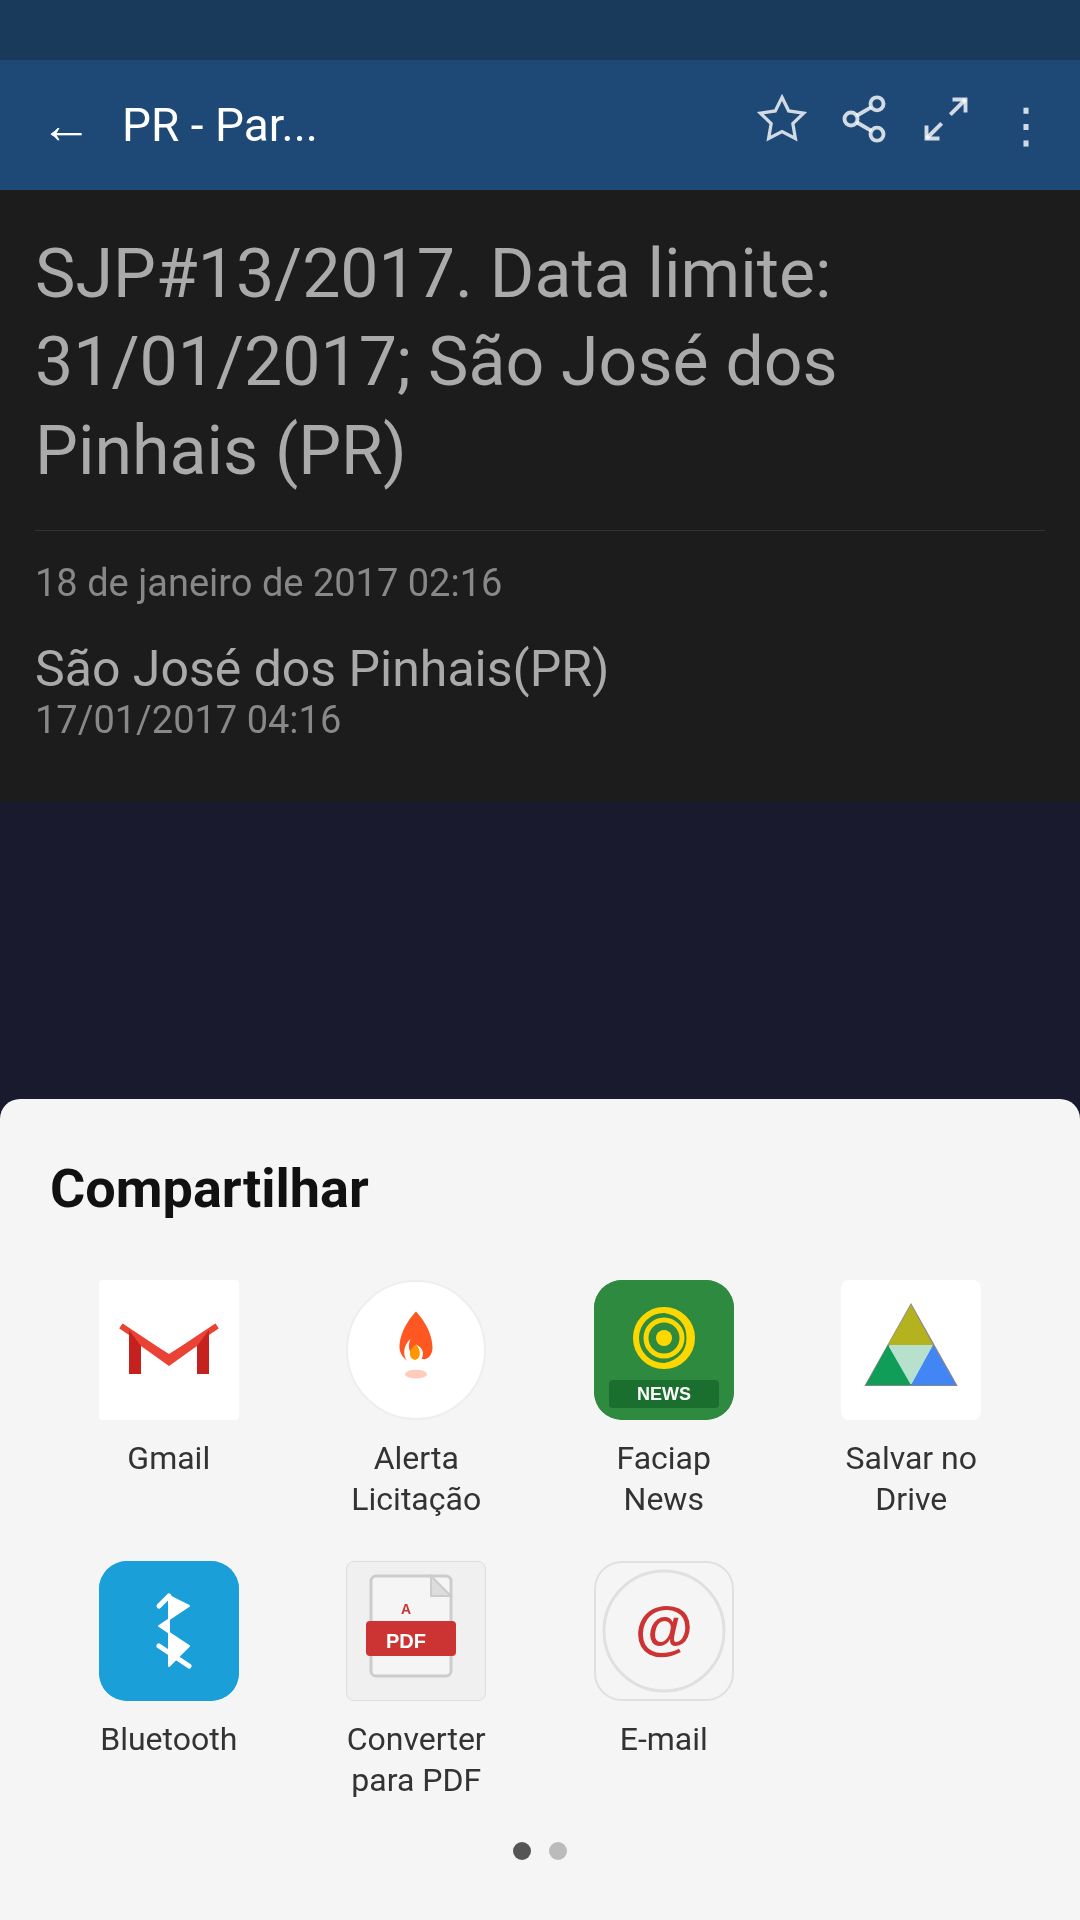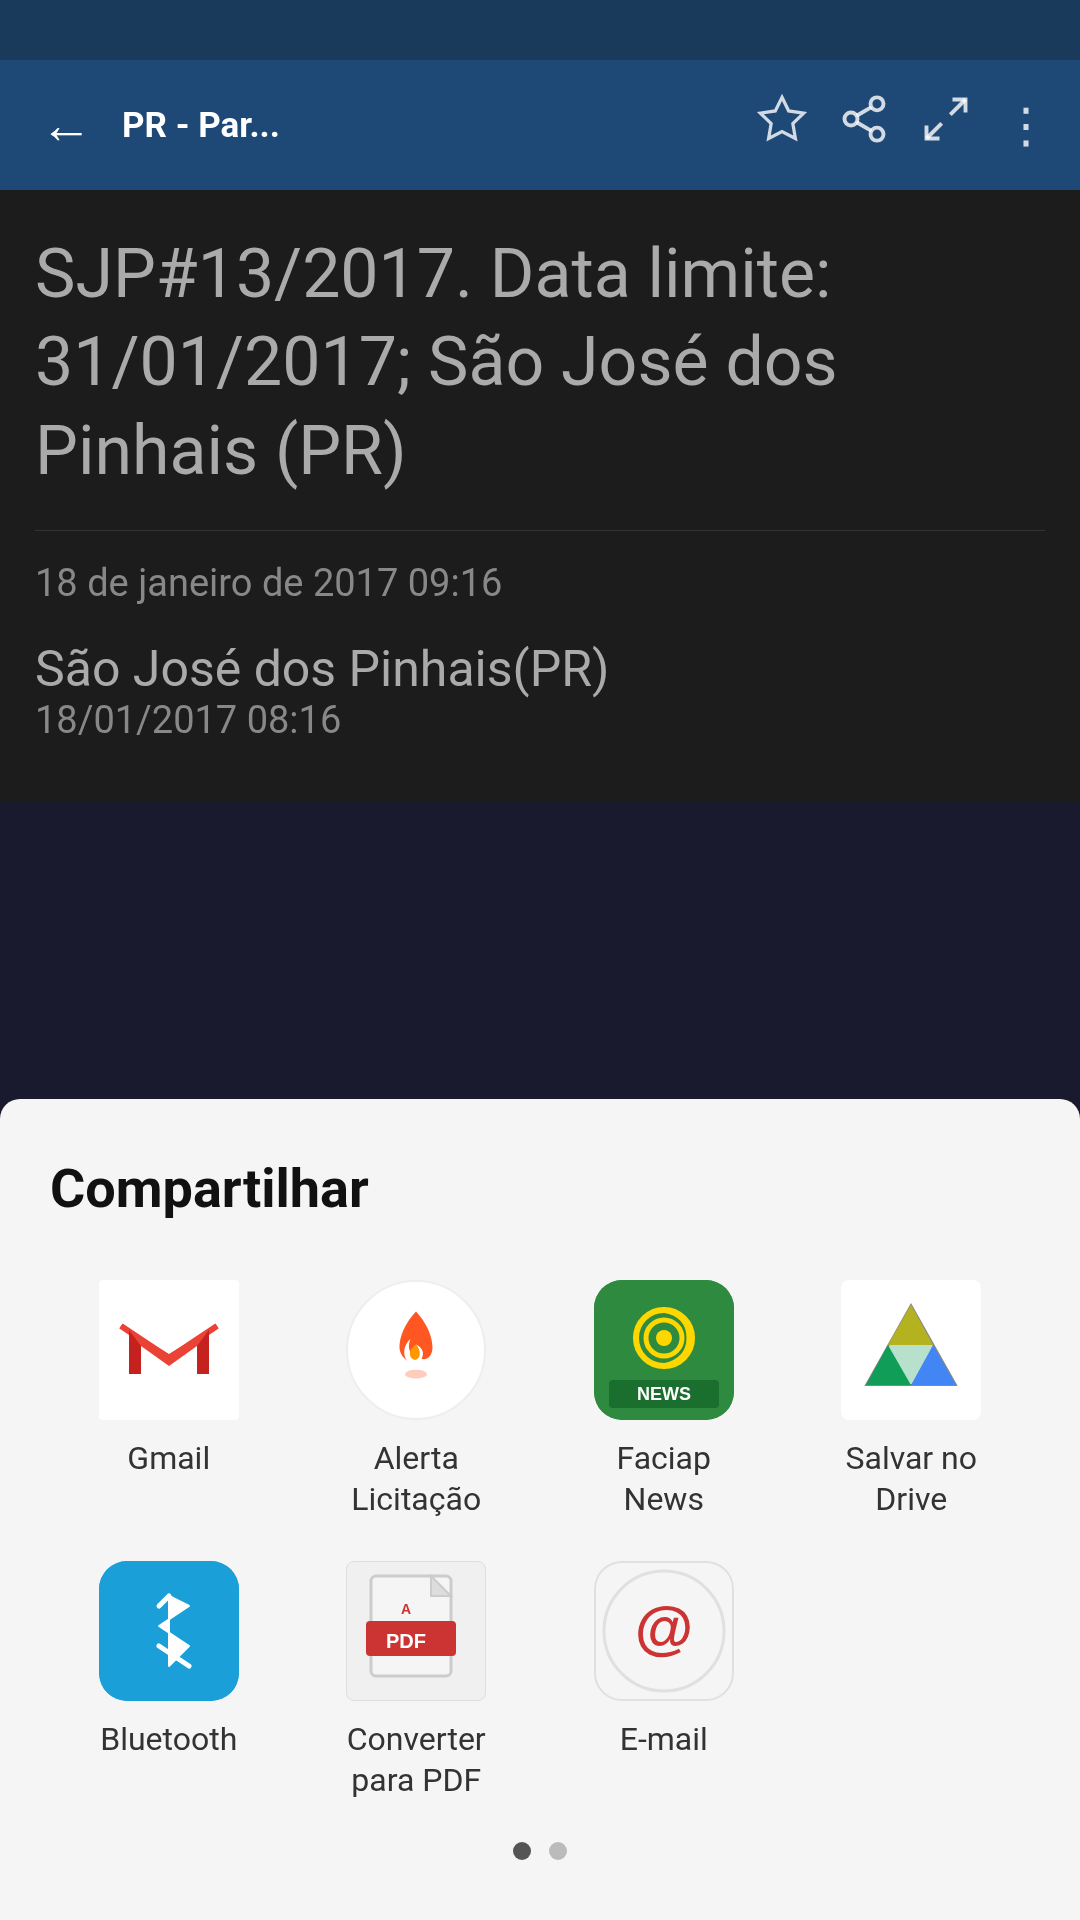--- a/index.html
+++ b/index.html
@@ -34,22 +34,22 @@
 
     .toolbar-back {
       color: white;
       font-size: 52px;
       cursor: pointer;
       padding: 10px;
     }
 
     .toolbar-title {
       color: white;
-      font-size: 35px;
-      font-weight: bold;
+      font-size: 46px;
+      font-weight: normal;
       flex: 1;
     }
 
     .toolbar-icons {
       display: flex;
       gap: 30px;
       align-items: center;
     }
 
     .toolbar-icon {
@@ -251,23 +251,23 @@
       </svg>
     </span>
 
     <span class="toolbar-icon">⋮</span>
   </div>
 </div>
 
 <div class="content-area">
   <div class="content-title">SJP#13/2017. Data limite: 31/01/2017; São José dos Pinhais (PR)</div>
   <div class="content-divider"></div>
-  <div class="content-date">18 de janeiro de 2017 09:16</div>
+  <div class="content-date">18 de janeiro de 2017 02:16</div>
   <div class="content-location">São José dos Pinhais(PR)</div>
-  <div class="content-date2">18/01/2017 08:16</div>
+  <div class="content-date2">17/01/2017 04:16</div>
 </div>
 
 <div class="share-sheet">
   <div class="share-title">Compartilhar</div>
 
   <div class="share-grid">
 
     <div class="share-item">
       <div class="share-icon-wrapper icon-gmail">
         <svg width="100" height="80" viewBox="0 0 24 20">

